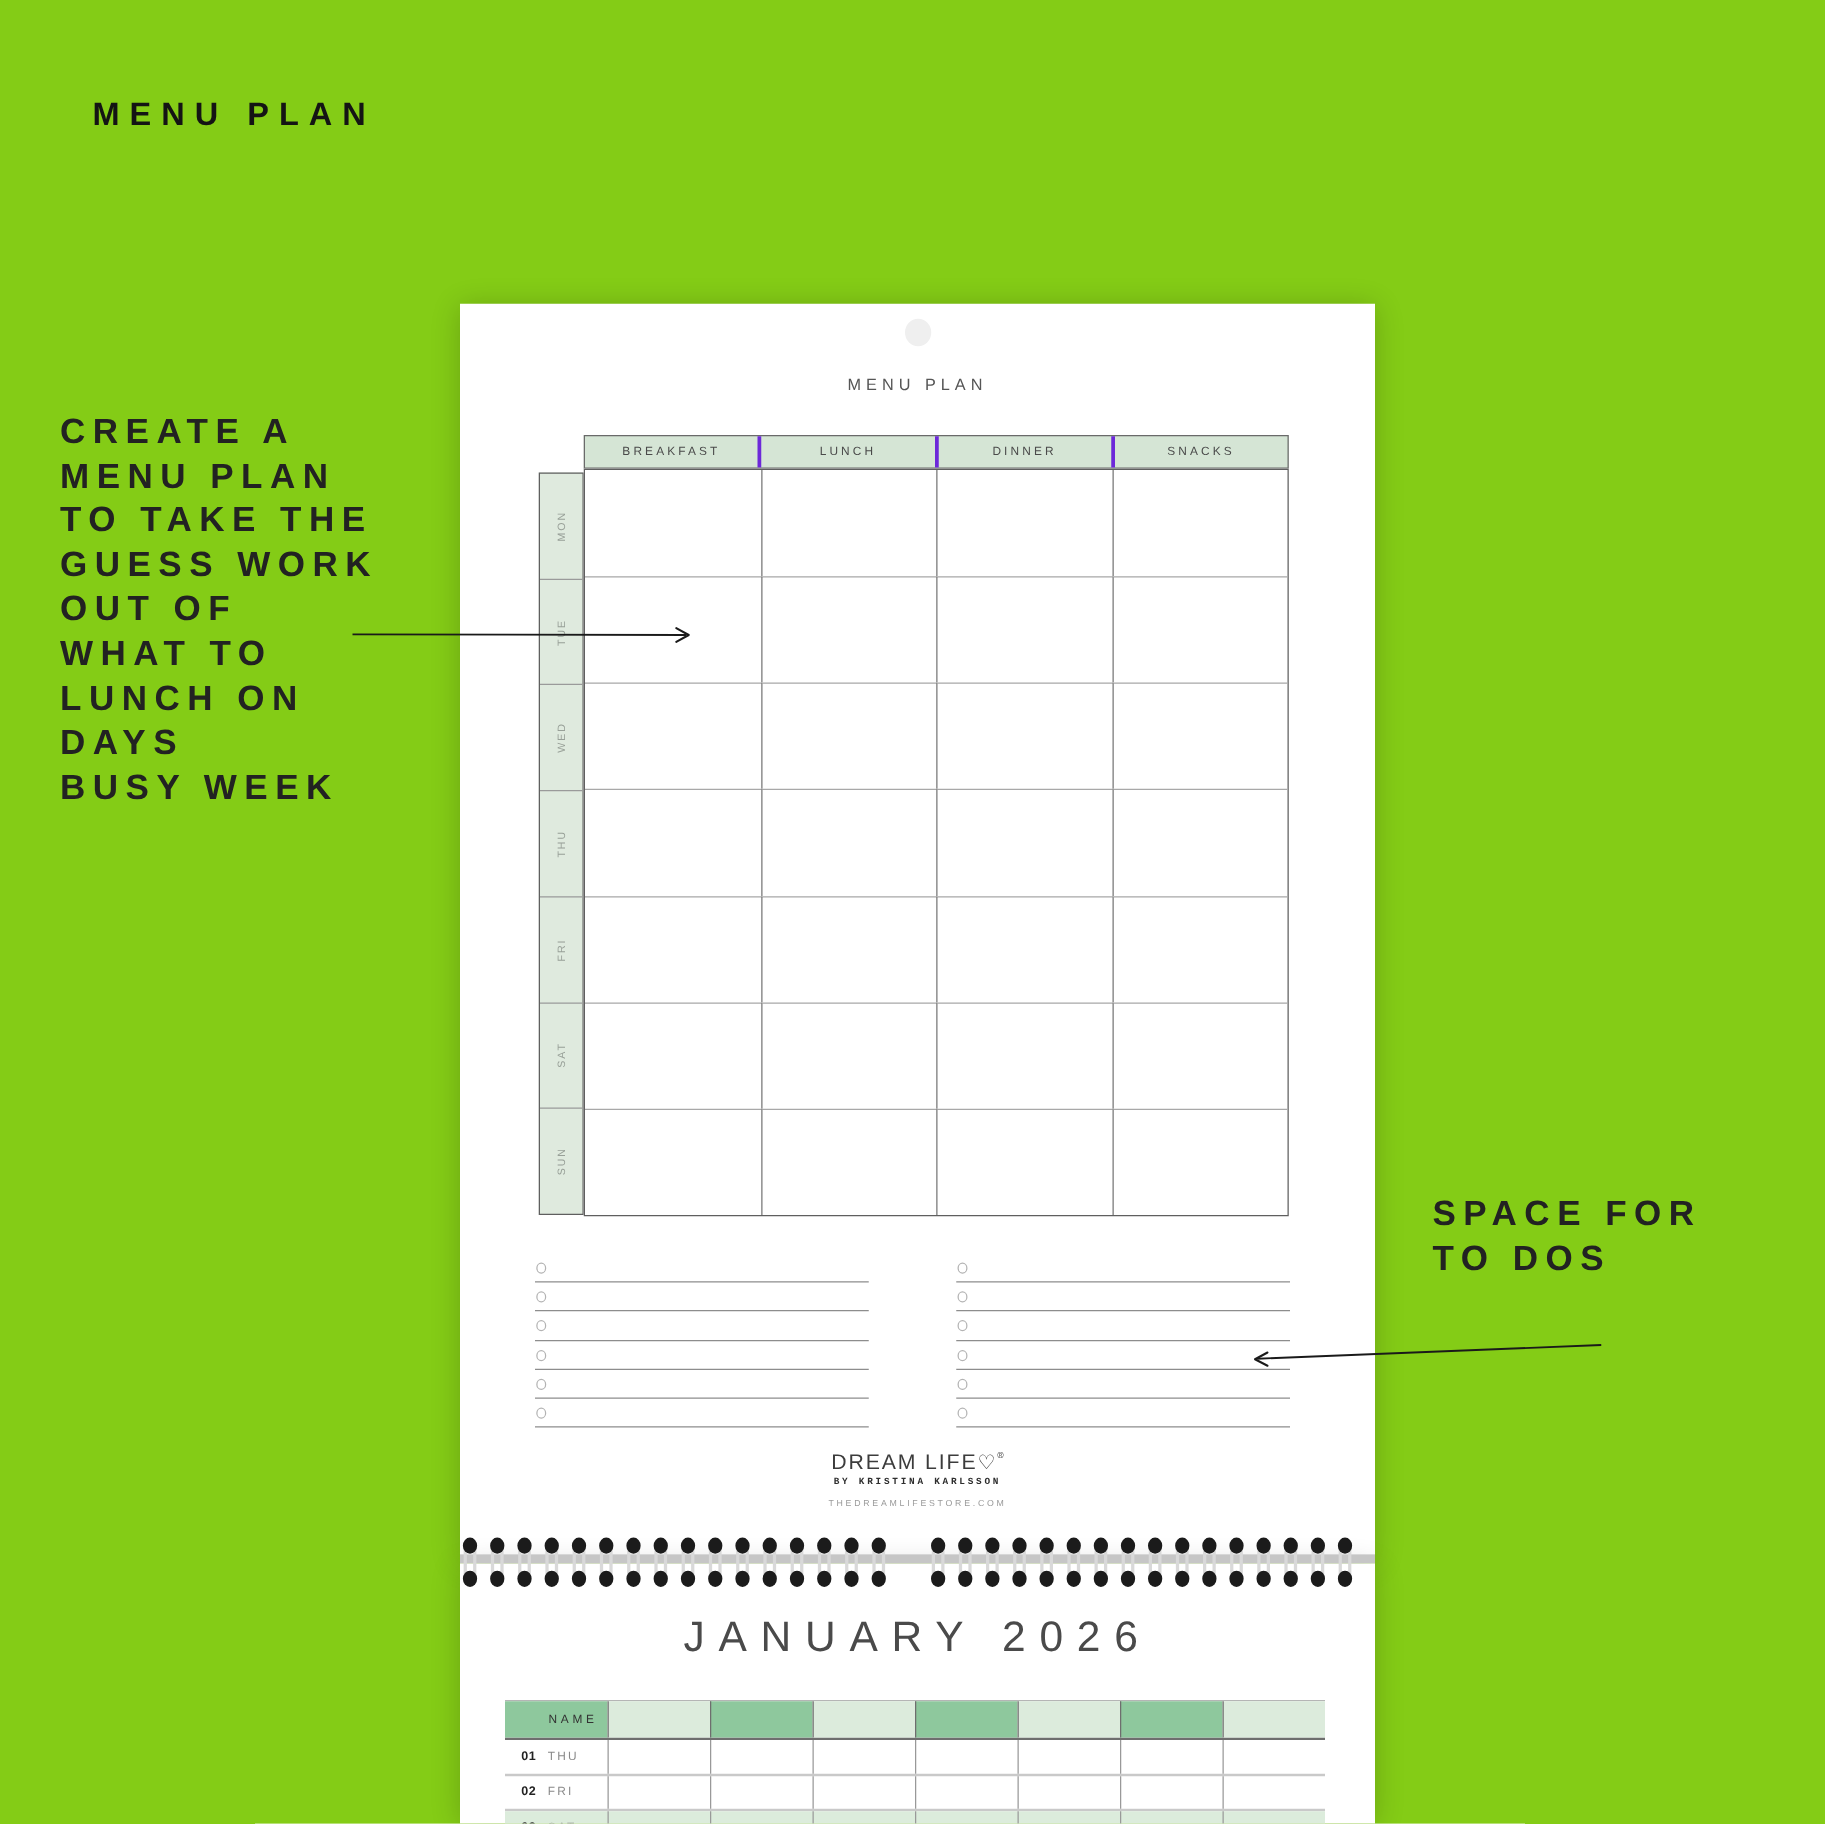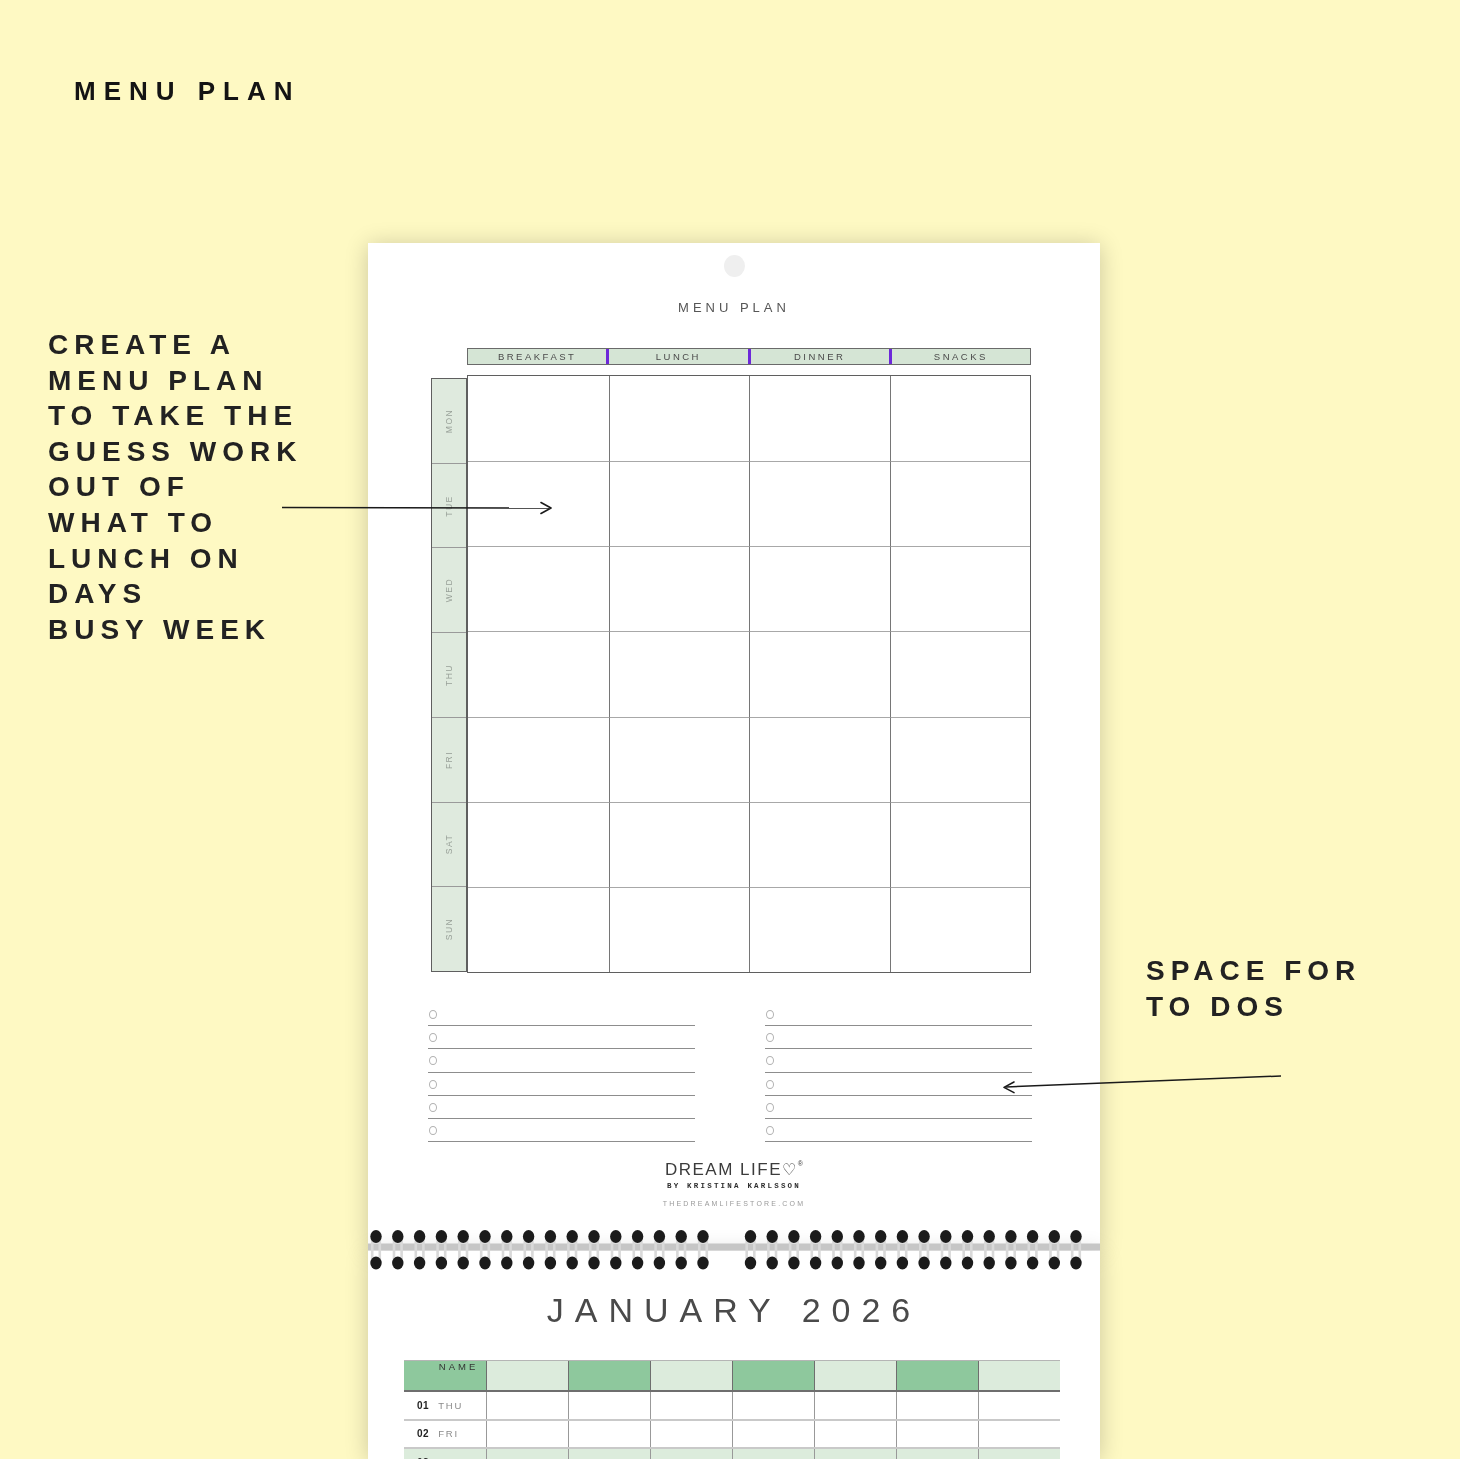--- a/index.html
+++ b/index.html
@@ -1,17 +1,17 @@
 <!DOCTYPE html>
 <html><head>
 <meta charset="utf-8">
 <style>
   html,body { margin:0; padding:0; background:#fff; }
   #stage {
-    position:relative; width:1460px; height:1459px; background:#fef9c3;
+    position:relative; width:1460px; height:1459px; background:#84cc16;
     overflow:hidden; font-family:"Liberation Sans","DejaVu Sans",sans-serif;
   }
   
   .headline {
     position:absolute; left:74px; top:76px;
     font-size:26px; font-weight:bold; letter-spacing:8px; color:#141414;
     white-space:nowrap;
   }
   .callout { position:absolute; font-size:28px; font-weight:700;
     letter-spacing:6px; line-height:35.6px; color:#222; }
@@ -25,21 +25,21 @@
   .page { position:absolute; left:368px; width:732px; background:#fff;
     box-shadow:0 2px 22px rgba(0,0,0,.20); }
   #menu-page { top:243px; height:1008px; }
   #calendar-page { top:1251px; height:208px; overflow:hidden; }
   
   .hang-hole { position:absolute; left:356px; top:12px; width:21px; height:22px;
     border-radius:50%; background:#efefef; }
   .menu-title { position:absolute; top:57px; left:0; right:0; text-align:center;
     font-size:13px; letter-spacing:4px; color:#565656; }
   
-  .meal-header { position:absolute; left:99px; top:105px; width:564px; height:17px;
+  .meal-header { position:absolute; left:99px; top:105px; width:564px; height:27px;
     display:flex; background:#d5e5d5; border:1px solid #6a6a6a; box-sizing:border-box; }
   .meal-header .cell { flex:1; display:flex; align-items:center; justify-content:center;
     font-size:9.5px; letter-spacing:2.5px; color:#4a4a4a; border-left:3px solid #6d28d9; }
   .meal-header .cell:first-child { border-left:none; }
   
   .day-col { position:absolute; left:63px; top:135px; width:36px; height:594px;
     display:flex; flex-direction:column; background:#dfeade;
     border:1px solid #5f5f5f; box-sizing:border-box; }
   .day-col .cell { flex:1; display:flex; align-items:center; justify-content:center;
     border-bottom:1px solid #9a9a9a; }
@@ -72,21 +72,21 @@
   .logo .website { font-size:7px; letter-spacing:2.2px; margin-top:10px; color:#9a9a9a; }
   
   #spiral { position:absolute; left:368px; top:1227px; width:732px; height:46px; z-index:10; }
   
   .cal-title { position:absolute; top:40px; left:0; right:0; text-align:center;
     font-size:34px; font-weight:300; letter-spacing:11px; color:#4a4a4a; }
   .cal-table { position:absolute; left:36px; top:109px; width:656px; }
   .cal-header { display:flex; height:29px; border-top:1px solid #b5b5b5;
     border-bottom:2px solid #6e6e6e; }
   .cal-header .hcell { width:82px; box-sizing:border-box; display:flex;
-    justify-content:center; border-left:1px solid #6e6e6e;padding-left:27px; }
+    align-items:center; justify-content:center; border-left:1px solid #6e6e6e;padding-left:27px; }
   .cal-header .hcell:first-child { border-left:none; }
   .hcell.g { background:#8ec89d; }
   .hcell.p { background:#dcebdc; }
   .name-label { font-size:9.5px; letter-spacing:3px; color:#333; }
   .cal-row { display:flex; height:26.6px; border-bottom:2px solid #c9c9c9; }
   .cal-row .rcell { width:82px; box-sizing:border-box; border-left:1px solid #999; }
   .cal-row .rcell:first-child { border-left:none; display:flex; align-items:center;
     padding-left:13px; gap:9px; }
   .cal-row.weekend { background:#dcecdc; }
   .date-num { font-size:10px; font-weight:bold; color:#222; letter-spacing:.5px; }

